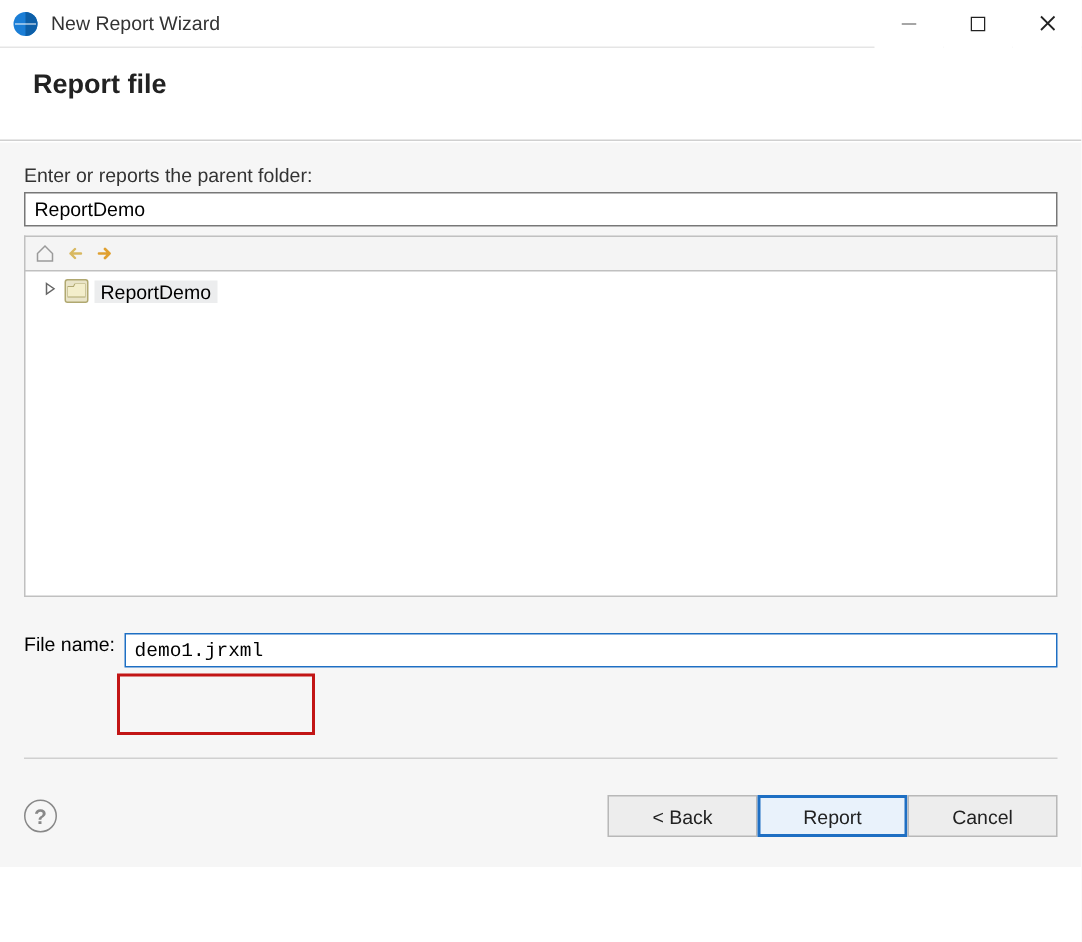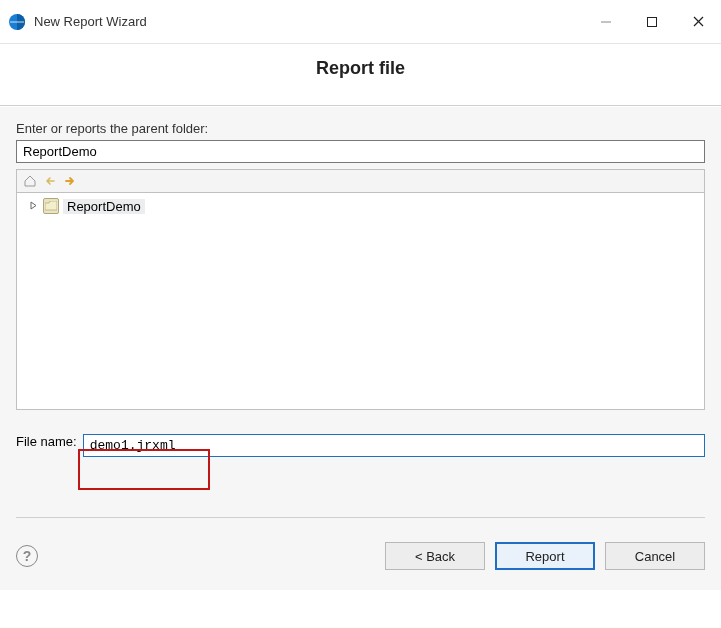--- a/index.html
+++ b/index.html
@@ -7,21 +7,21 @@
     margin: 0;
     font-family: "Segoe UI", Tahoma, sans-serif;
     font-size: 13px;
     background: #fff;
     width: 721px;
     height: 628px;
     overflow: hidden;
     position: relative;
   }
   .titlebar {
-    height: 44px;
+    height: 32px;
     display: flex;
     align-items: center;
     padding-left: 8px;
     background: #fff;
     border-bottom: 1px solid #e5e5e5;
   }
   .app-icon {
     width: 18px; height: 18px;
     margin-right: 8px;
     display: inline-flex;
@@ -40,21 +40,20 @@
   .header {
     padding: 14px 22px 18px 22px;
     background: #fff;
     border-bottom: 1px solid #d0d0d0;
   }
   .header h1 {
     margin: 0 0 8px 0;
     font-size: 18px;
     font-weight: 700;
     color: #222;
-    text-align: center;
   }
   .header p {
     margin: 0;
     color: #444;
     padding-left: 10px;
     font-size: 13px;
   }
   .body {
     background: #f6f6f6;
     padding: 14px 16px 10px 16px;
@@ -155,21 +154,20 @@
     border: 1.5px solid #888;
     border-radius: 50%;
     color: #888;
     display: flex; align-items: center; justify-content: center;
     font-size: 14px;
     font-weight: bold;
   }
   .btn-row {
     margin-left: auto;
     display: flex;
-    gap: 10px;
   }
   .btn {
     min-width: 100px;
     height: 28px;
     background: #ededed;
     border: 1px solid #b8b8b8;
     font-family: inherit;
     font-size: 13px;
     color: #222;
     cursor: pointer;

